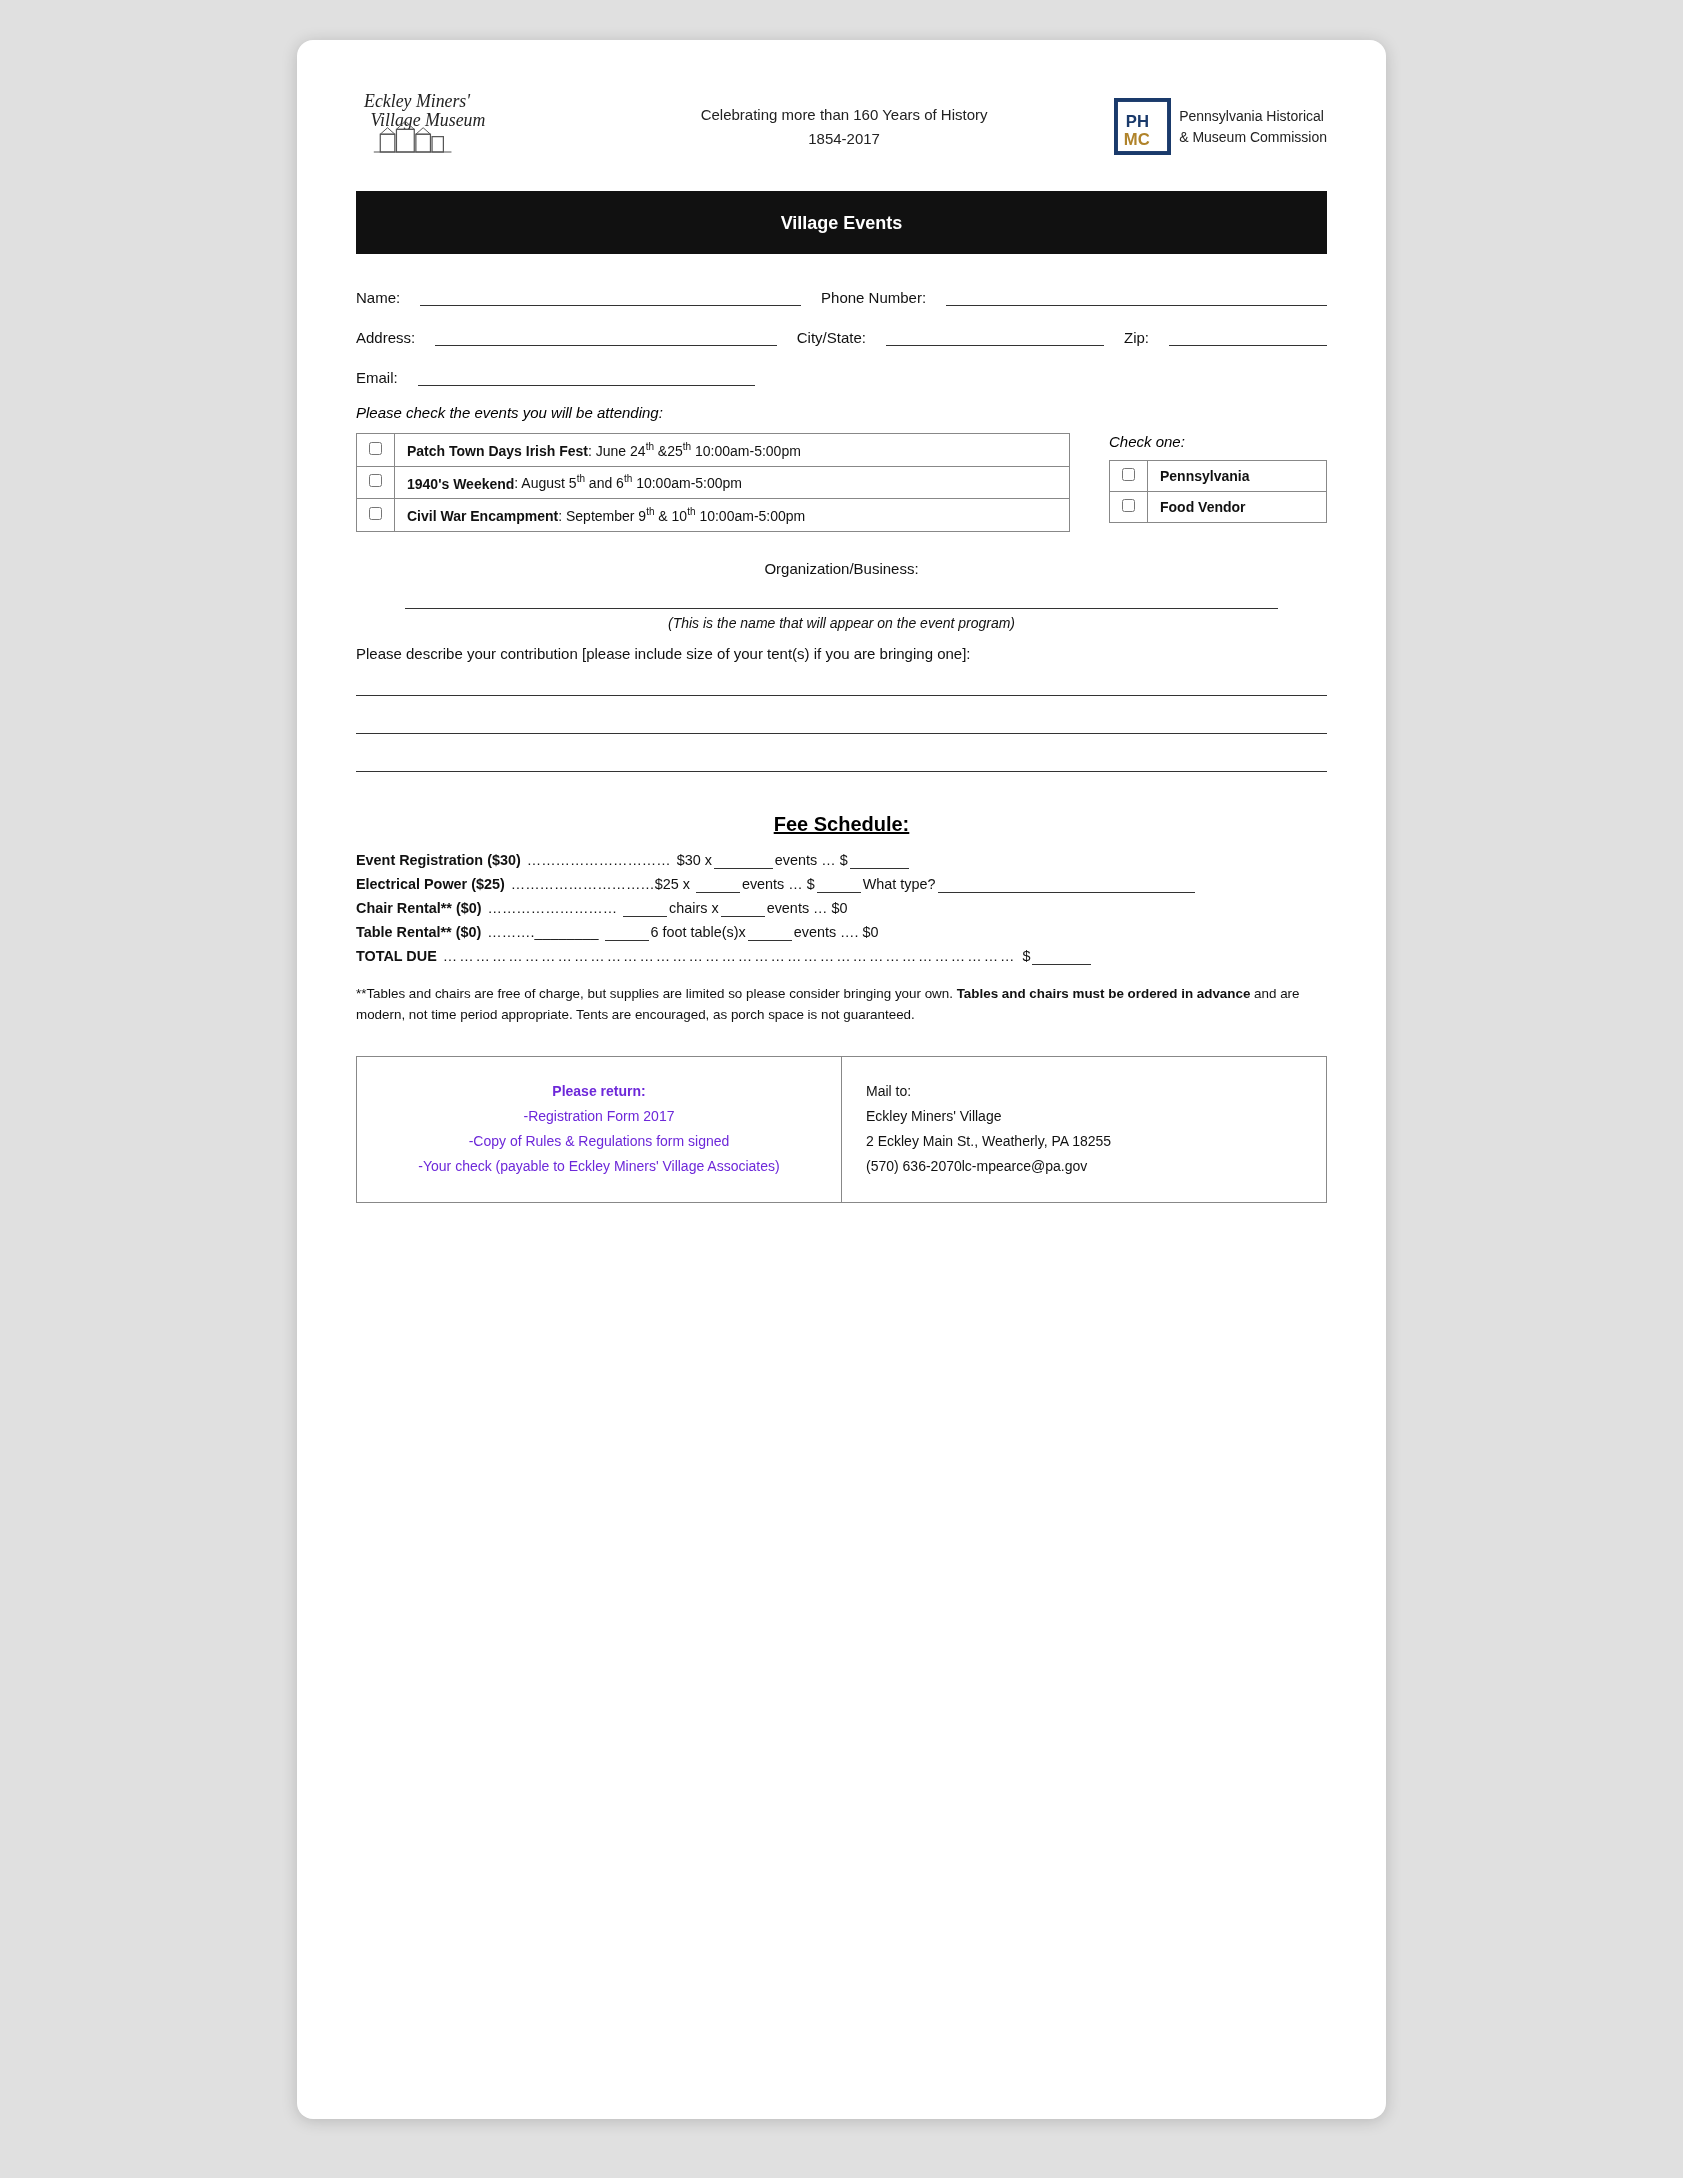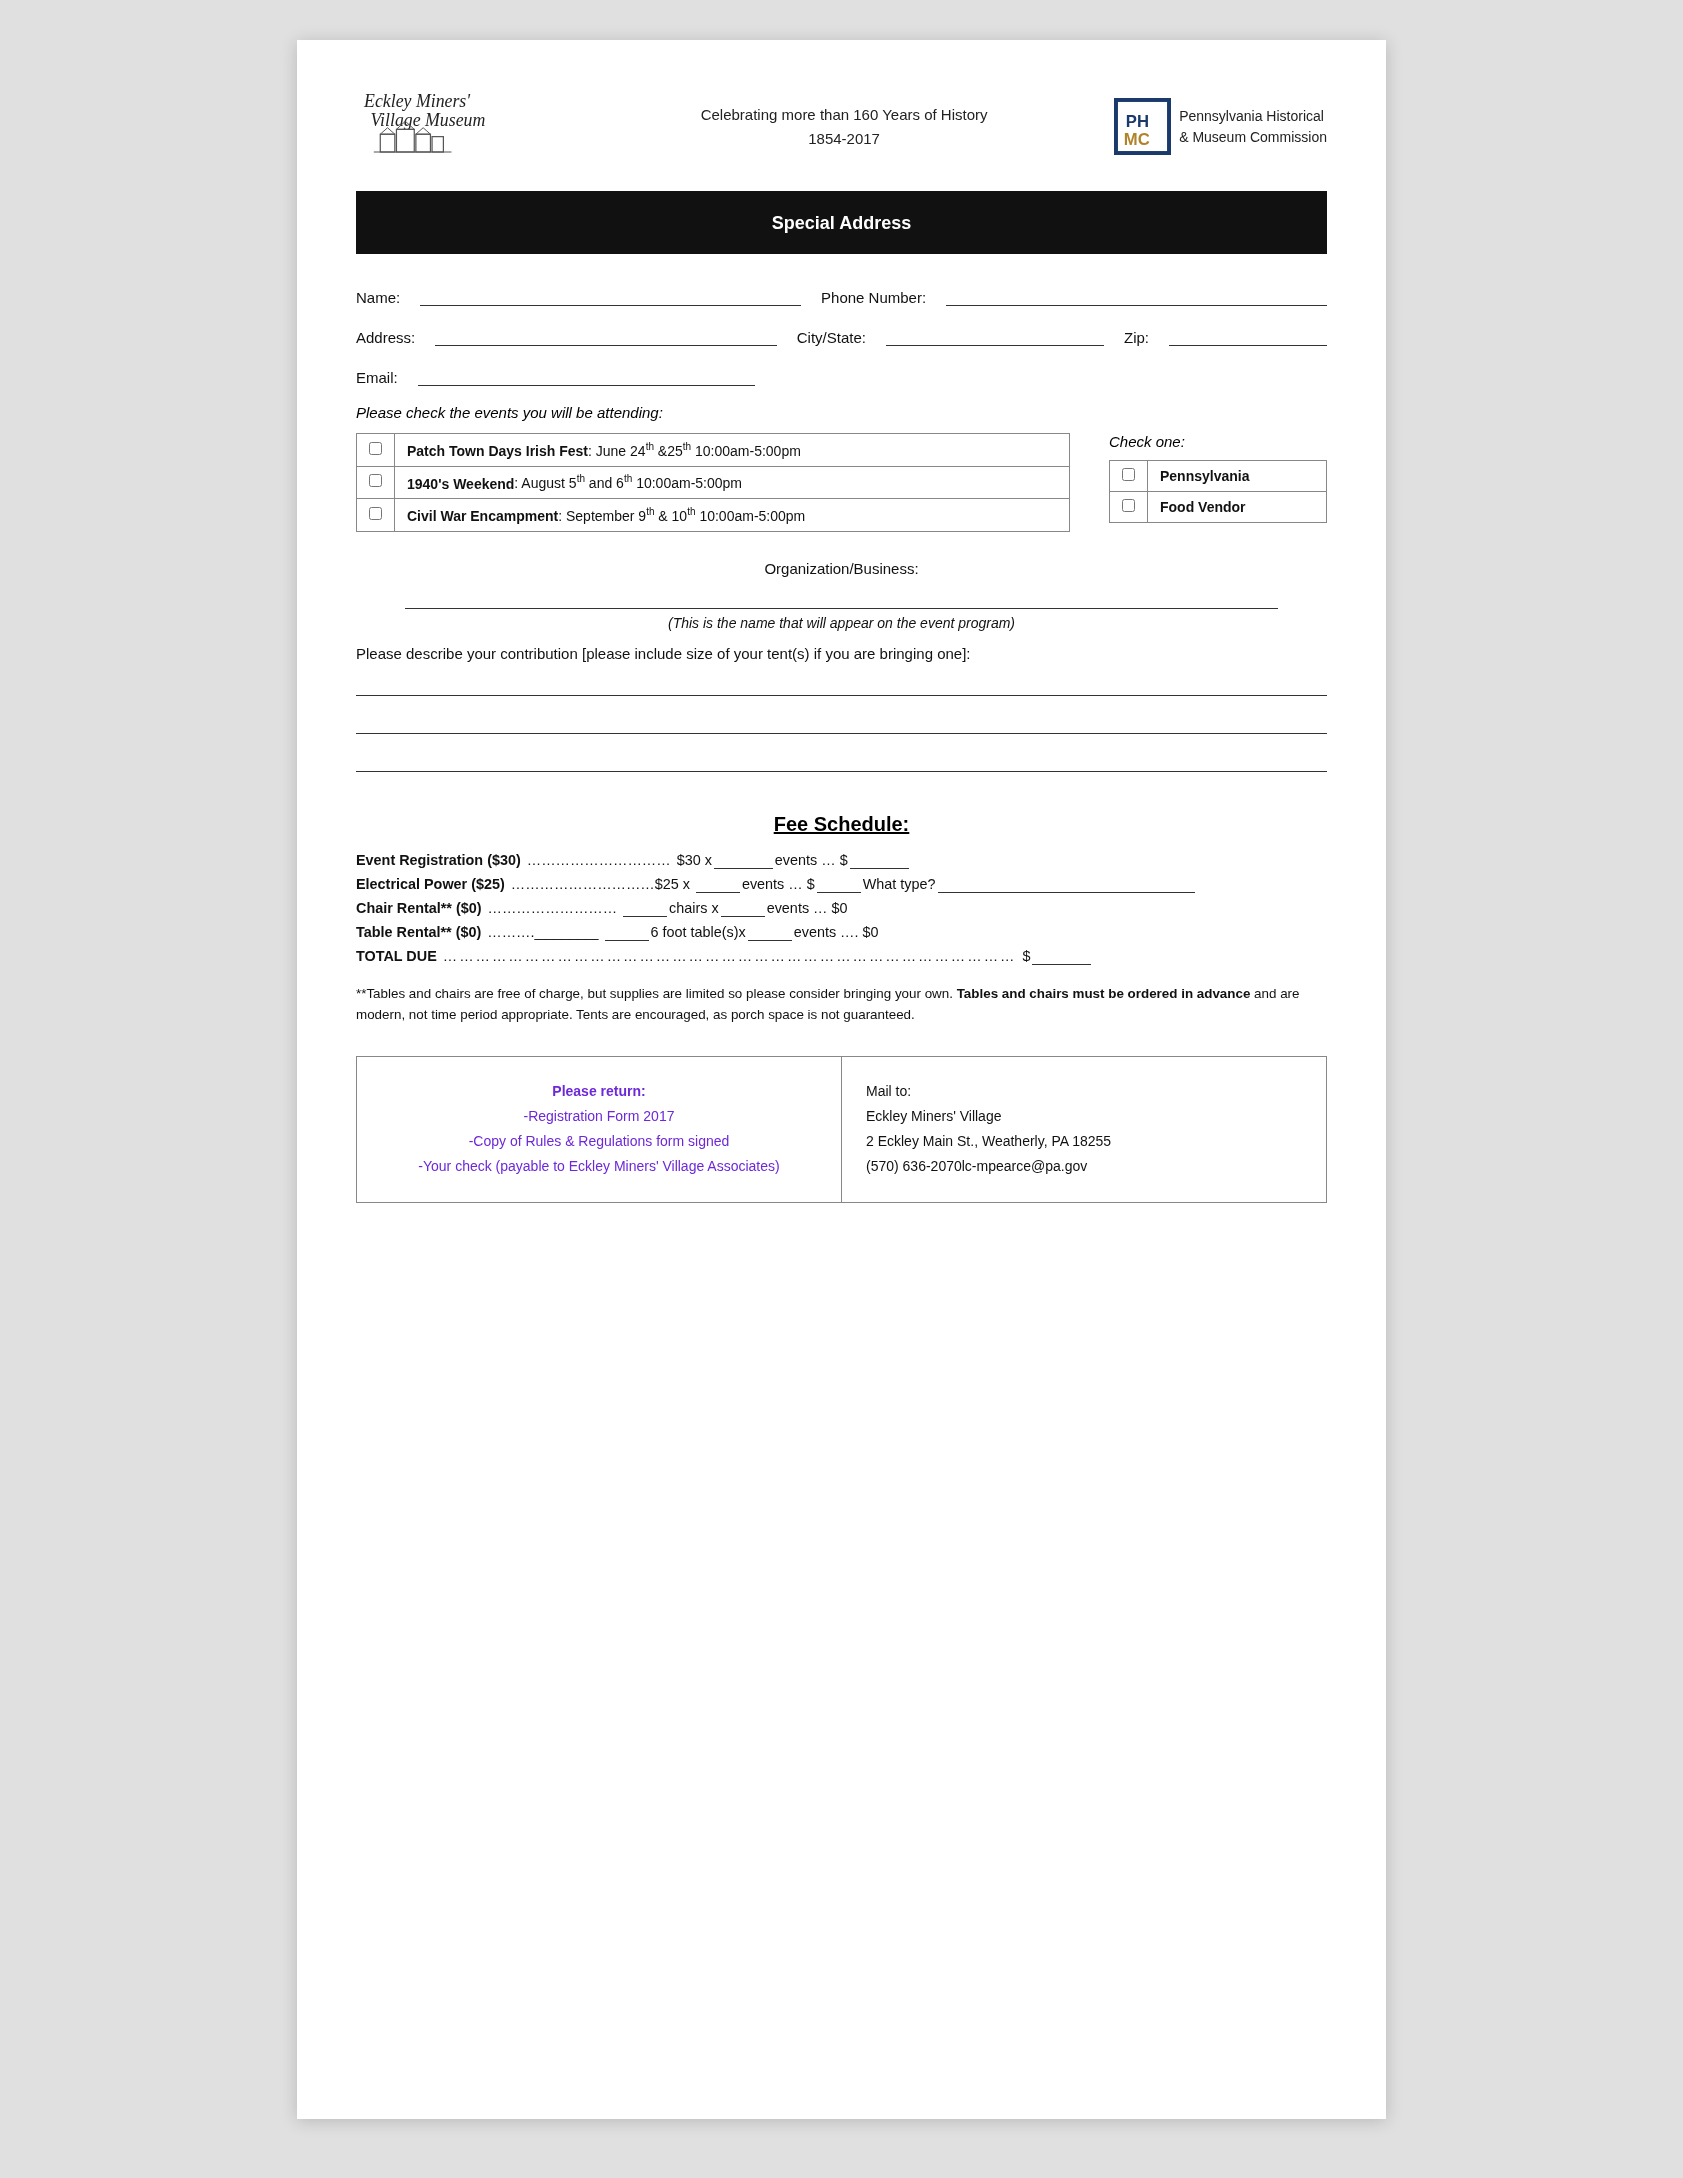--- a/index.html
+++ b/index.html
@@ -11,20 +11,21 @@
       padding: 40px 20px;
       font-family: Arial, sans-serif;
       min-height: 2178px;
     }
     .page {
       background: #fff;
       width: 1089px;
       min-height: 2079px;
       padding: 40px 59px 59px 59px;
       box-shadow: 0 2px 16px rgba(0,0,0,0.18);
+      border-radius: 16px;
     }
 
     
     .header {
       display: flex;
       align-items: center;
       justify-content: space-between;
       margin-bottom: 18px;
     }
     .header-logo {
@@ -383,21 +384,21 @@
         </svg>
       </div>
       <div class="header-right-text">
         <div>Pennsylvania Historical</div>
         <div>&amp; Museum Commission</div>
       </div>
     </div>
   </div>
 
   <div class="title-bar">
-    <div class="title-bar-sub">Special Address</div>
+    <div class="title-bar-sub">Village Events</div>
   </div>
 
   <div class="form-section">
 
     <div class="form-row">
       <span class="form-label">Name:</span>
       <input class="form-line" type="text" style="">
       <span class="form-label">Phone Number:</span>
       <input class="form-line" type="text" style="">
     </div>

